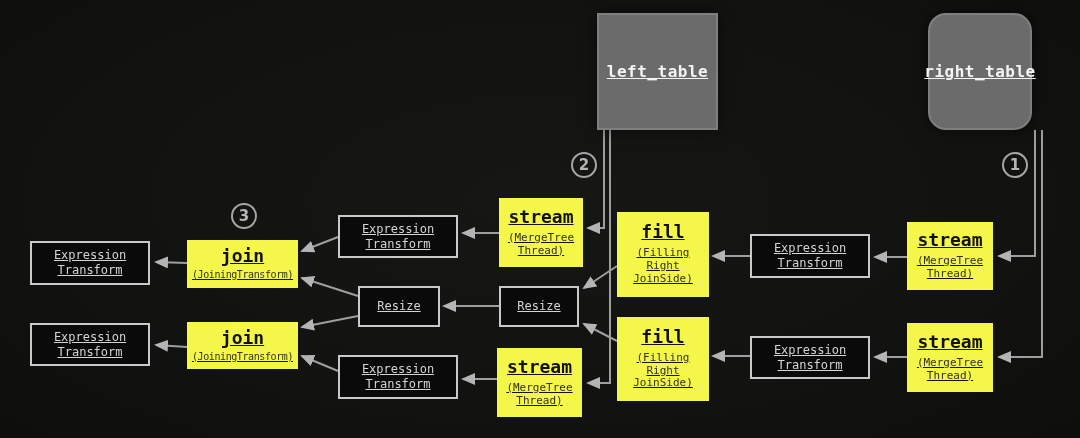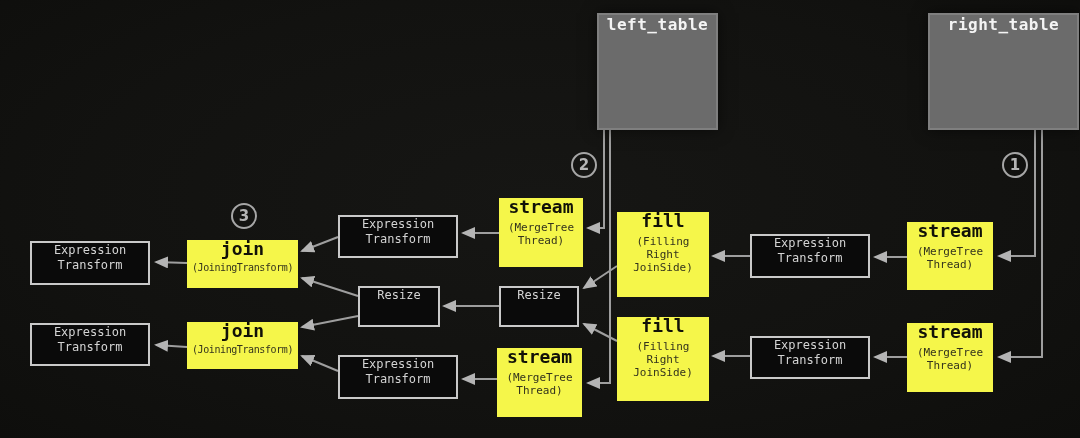--- a/index.html
+++ b/index.html
@@ -3,21 +3,21 @@
 <meta charset="utf-8">
 <style>
   html,body{margin:0;padding:0;background:#131311;}
   .stage{
     position:relative;width:1080px;height:438px;overflow:hidden;
     background:radial-gradient(ellipse at 50% 45%, #161614 0%, #121210 60%, #0e0e0c 100%);
     font-family:"DejaVu Sans Mono","Liberation Mono",monospace;
   }
   svg.wires{position:absolute;left:0;top:0;z-index:1;}
   .node{position:absolute;z-index:2;box-sizing:border-box;display:flex;flex-direction:column;
-        align-items:center;text-align:center;}
+        align-items:center;justify-content:center;text-align:center;text-decoration:underline;}
   .table-box{background:#6b6b6b;border:2px solid #7f7f7f;color:#f4f4f4;
              font-weight:bold;font-size:16px;letter-spacing:.5px;box-shadow:0 0 14px rgba(0,0,0,.55);}
   .outline-box{background:#0a0a0a;border:2px solid #c9c9c9;color:#d4d4d4;
                font-size:12px;line-height:1.22;white-space:pre-line;}
   .yellow-box{background:#f5f64a;color:#141407;}
   .yellow-box .title{font-weight:bold;font-size:18px;color:#111108;line-height:1;}
   .yellow-box .sub{font-size:11px;line-height:1.18;color:#33331d;white-space:pre-line;margin-top:6px;}
   .join-box .sub{font-size:10px;margin-top:4px;letter-spacing:-0.4px;}
   .badge{position:absolute;z-index:2;width:26px;height:26px;border:2px solid #a6a6a6;border-radius:50%;
          color:#b5b5b5;font-family:"DejaVu Sans","Liberation Sans",sans-serif;font-size:15px;
@@ -61,21 +61,21 @@
       <path d="M338,371 L302,356" marker-end="url(#ah)"></path>
 
       <path d="M187,263 L156,262" marker-end="url(#ah)"></path>
       <path d="M187,347 L156,345" marker-end="url(#ah)"></path>
     </g>
   </svg>
 
   <div class="node table-box" style="left:597px;top:13px;width:121px;height:117px;">
     <span>left_table</span>
   </div>
-  <div class="node table-box" style="left:928px;top:13px;width:151px;height:117px;">
+  <div class="node table-box" style="left:928px;top:13px;width:104px;height:117px;border-radius:18px;">
     <span>right_table</span>
   </div>
 
   <div class="badge" style="left:1002px;top:152px;">
     <span>1</span>
   </div>
   <div class="badge" style="left:571px;top:152px;">
     <span>2</span>
   </div>
   <div class="badge" style="left:231px;top:203px;">

